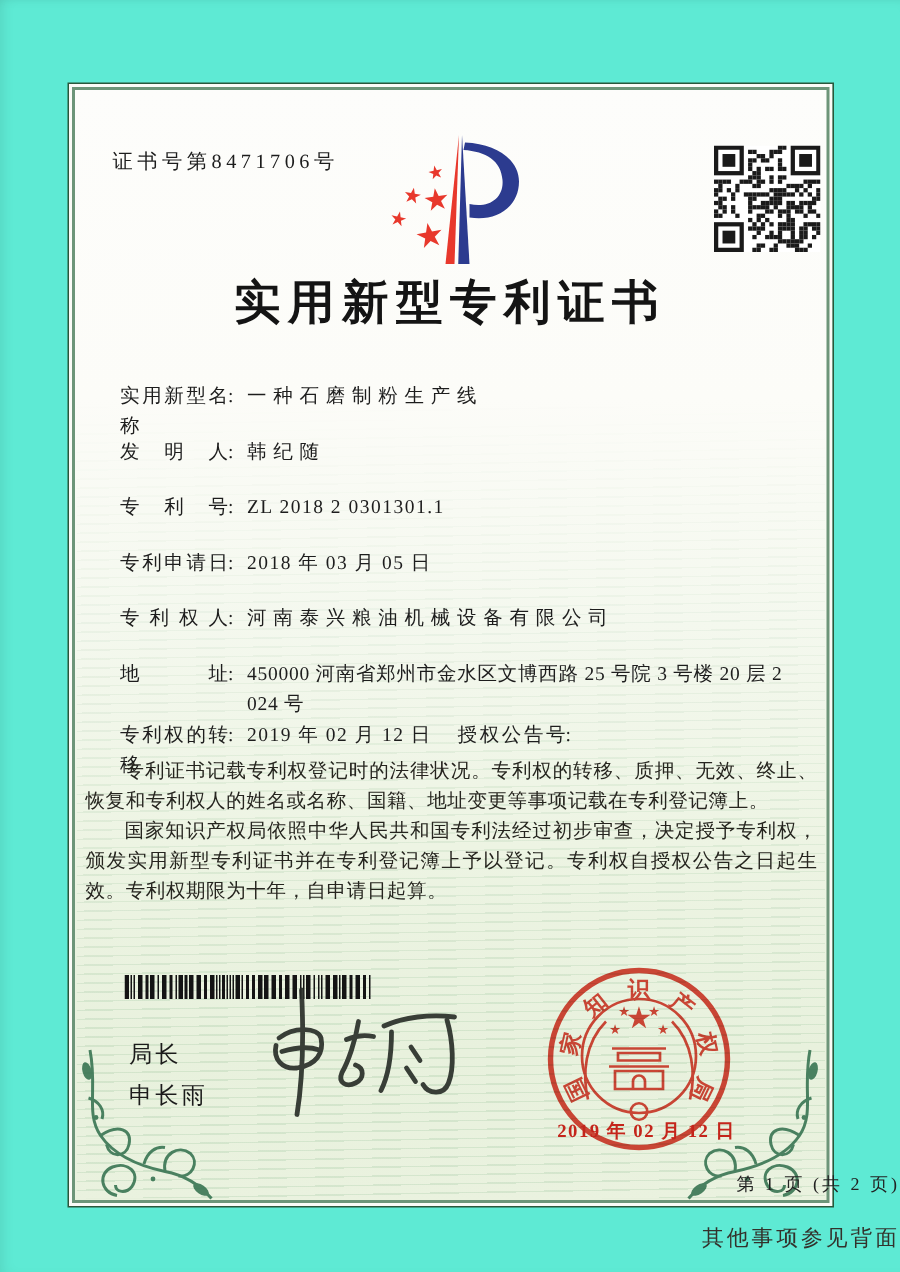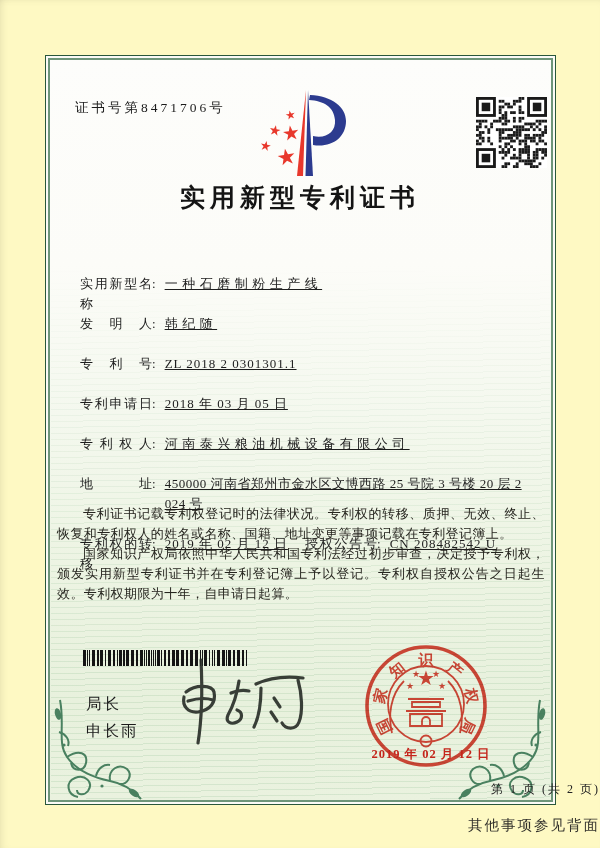--- a/index.html
+++ b/index.html
@@ -1,44 +1,44 @@
 <!DOCTYPE html>
 <html><head>
 <meta charset="utf-8">
 <style>
   * { margin:0; padding:0; box-sizing:border-box; }
   html,body { width:600px; height:848px; }
   body { font-family:"Liberation Serif","DejaVu Serif",serif; background:#f3f3f0; }
-  .page { position:relative; width:600px; height:848px; background:#fef9c3; overflow:hidden; }
+  .page { position:relative; width:600px; height:848px; background:#5eead4; overflow:hidden; }
   .page::after { content:""; position:absolute; inset:0; pointer-events:none;
     box-shadow: inset 6px 0 10px -6px rgba(0,0,0,.12), inset 0 5px 8px -6px rgba(0,0,0,.08); }
 
   .frame { position:absolute; left:45px; top:55px; width:511px; height:750px;
     border:1px solid #29573b;
     box-shadow: inset 0 0 0 2px #fbfbf7, inset 0 0 0 4px #6d9579;
     background: linear-gradient(180deg,#fdfdfb 0%,#fcfcf8 28%,#f4f8ee 48%,#edf4e3 68%,#e8f1dd 86%,#eaf2df 100%); }
   .frame .guilloche { position:absolute; inset:5px; pointer-events:none;
     background: repeating-linear-gradient(179deg, rgba(110,170,120,.17) 0 1px, transparent 1px 6px);
     -webkit-mask-image: linear-gradient(180deg, transparent 0 28%, rgba(0,0,0,.55) 55%, #000 85%);
     mask-image: linear-gradient(180deg, transparent 0 28%, rgba(0,0,0,.55) 55%, #000 85%); }
 
   .cert-no { position:absolute; left:75px; top:99px; font-size:13.5px; letter-spacing:3px; color:#1c1c1c; }
 
   .logo { position:absolute; left:256px; top:85px; width:96px; height:96px; }
   .qr { position:absolute; left:476px; top:97px; width:71px; height:71px; }
 
   .title { position:absolute; left:0; top:181px; width:600px; text-align:center;
-    font-size:25px; font-weight:700; letter-spacing:5px; color:#141414; }
+    font-size:31px; font-weight:700; letter-spacing:5px; color:#141414; }
 
   .fields { position:absolute; left:80px; top:254px; width:442px; font-size:13px; color:#1d1d1d; }
-  .frow { display:flex; line-height:20px; height:20px; margin-bottom:17px;margin-top:20px; }
+  .frow { display:flex; line-height:20px; height:20px; margin-bottom:17px; }
   .frow.addr { height:40px; margin-bottom:1px; }
   .flabel { display:inline-block; width:72px; text-align:justify; text-align-last:justify; flex:none; }
   .colon { flex:none; margin-right:9px; }
-  .fvalue { letter-spacing:1px; white-space:nowrap;text-decoration:underline; }
+  .fvalue { letter-spacing:1px; white-space:nowrap; }
   .cjkwide .fvalue { letter-spacing:4.5px; }
   .addr .fvalue { white-space:normal; width:362px; word-break:break-all; letter-spacing:.5px; }
   .grantrow .gleft { display:flex; width:225px; flex:none; }
   .grantrow .gright { display:flex;justify-content:flex-end; }
 
   .paras { position:absolute; left:57px; top:504px; width:488px; font-size:13px; line-height:20px;
     text-align:justify; color:#26251f; letter-spacing:.4px; }
   .paras p { text-indent:2em; }
 
   .barcode { position:absolute; left:83px; top:650px; width:166px; height:16px; }
@@ -341,21 +341,20 @@
     </div>
     <div class="frow grantrow">
       <span class="gleft">
         <span class="flabel">专利权的转移</span>
           <span class="colon">:</span>
           <span class="fvalue">2019 年 02 月 12 日</span>
       </span>
       <span class="gright">
         <span class="flabel">授权公告号</span>
           <span class="colon">:</span>
-          <span class="fvalue">CN 208482542 U</span>
       </span>
     </div>
   </div>
 
   <div class="paras">
     <p>专利证书记载专利权登记时的法律状况。专利权的转移、质押、无效、终止、恢复和专利权人的姓名或名称、国籍、地址变更等事项记载在专利登记簿上。</p>
     <p>国家知识产权局依照中华人民共和国专利法经过初步审查，决定授予专利权，颁发实用新型专利证书并在专利登记簿上予以登记。专利权自授权公告之日起生效。专利权期限为十年，自申请日起算。</p>
   </div>
 
   <svg id="barcode" class="barcode" viewBox="0 0 166 16" preserveAspectRatio="none">

